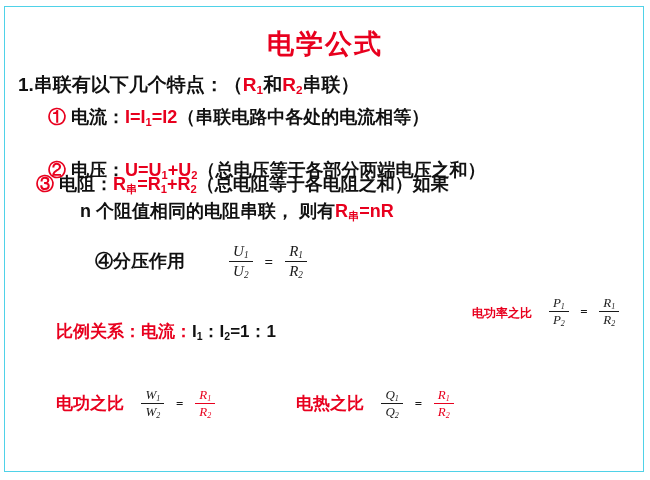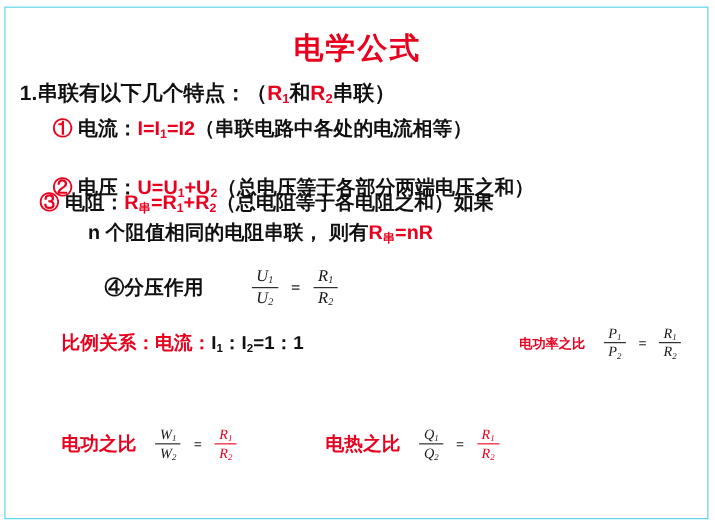--- a/index.html
+++ b/index.html
@@ -90,21 +90,21 @@
     font-weight: normal;
     white-space: nowrap;
   }
   .l1 { top: 72px;  left: 18px;  font-size: 19px; }
   .l2 { top: 105px; left: 48px;  font-size: 18px; }
   .l3 { top: 139px; left: 48px;  font-size: 18px; margin-top: 19px; }
   .l4 { top: 172px; left: 36px;  font-size: 18px; }
   .l5 { top: 199px; left: 80px;  font-size: 18px; }
 
   .l6 { top: 243px; left: 56px;  font-size: 18px; margin-left: 39px; }
-  .l7 { top: 300px; left: 56px;  font-size: 17px; text-align: center; }
+  .l7 { top: 320px; left: 56px;  font-size: 17px; text-align: center; }
   .l8 { top: 296px; left: 472px; font-size: 16px; }
   .l9 { top: 388px; left: 56px;  font-size: 17px; }
   .l10{ top: 388px; left: 296px; font-size: 17px; }
 
   .fsmall { font-size: 13px; }
   .fmed { font-size: 15px; }
 </style>
 </head>
 <body>
 

